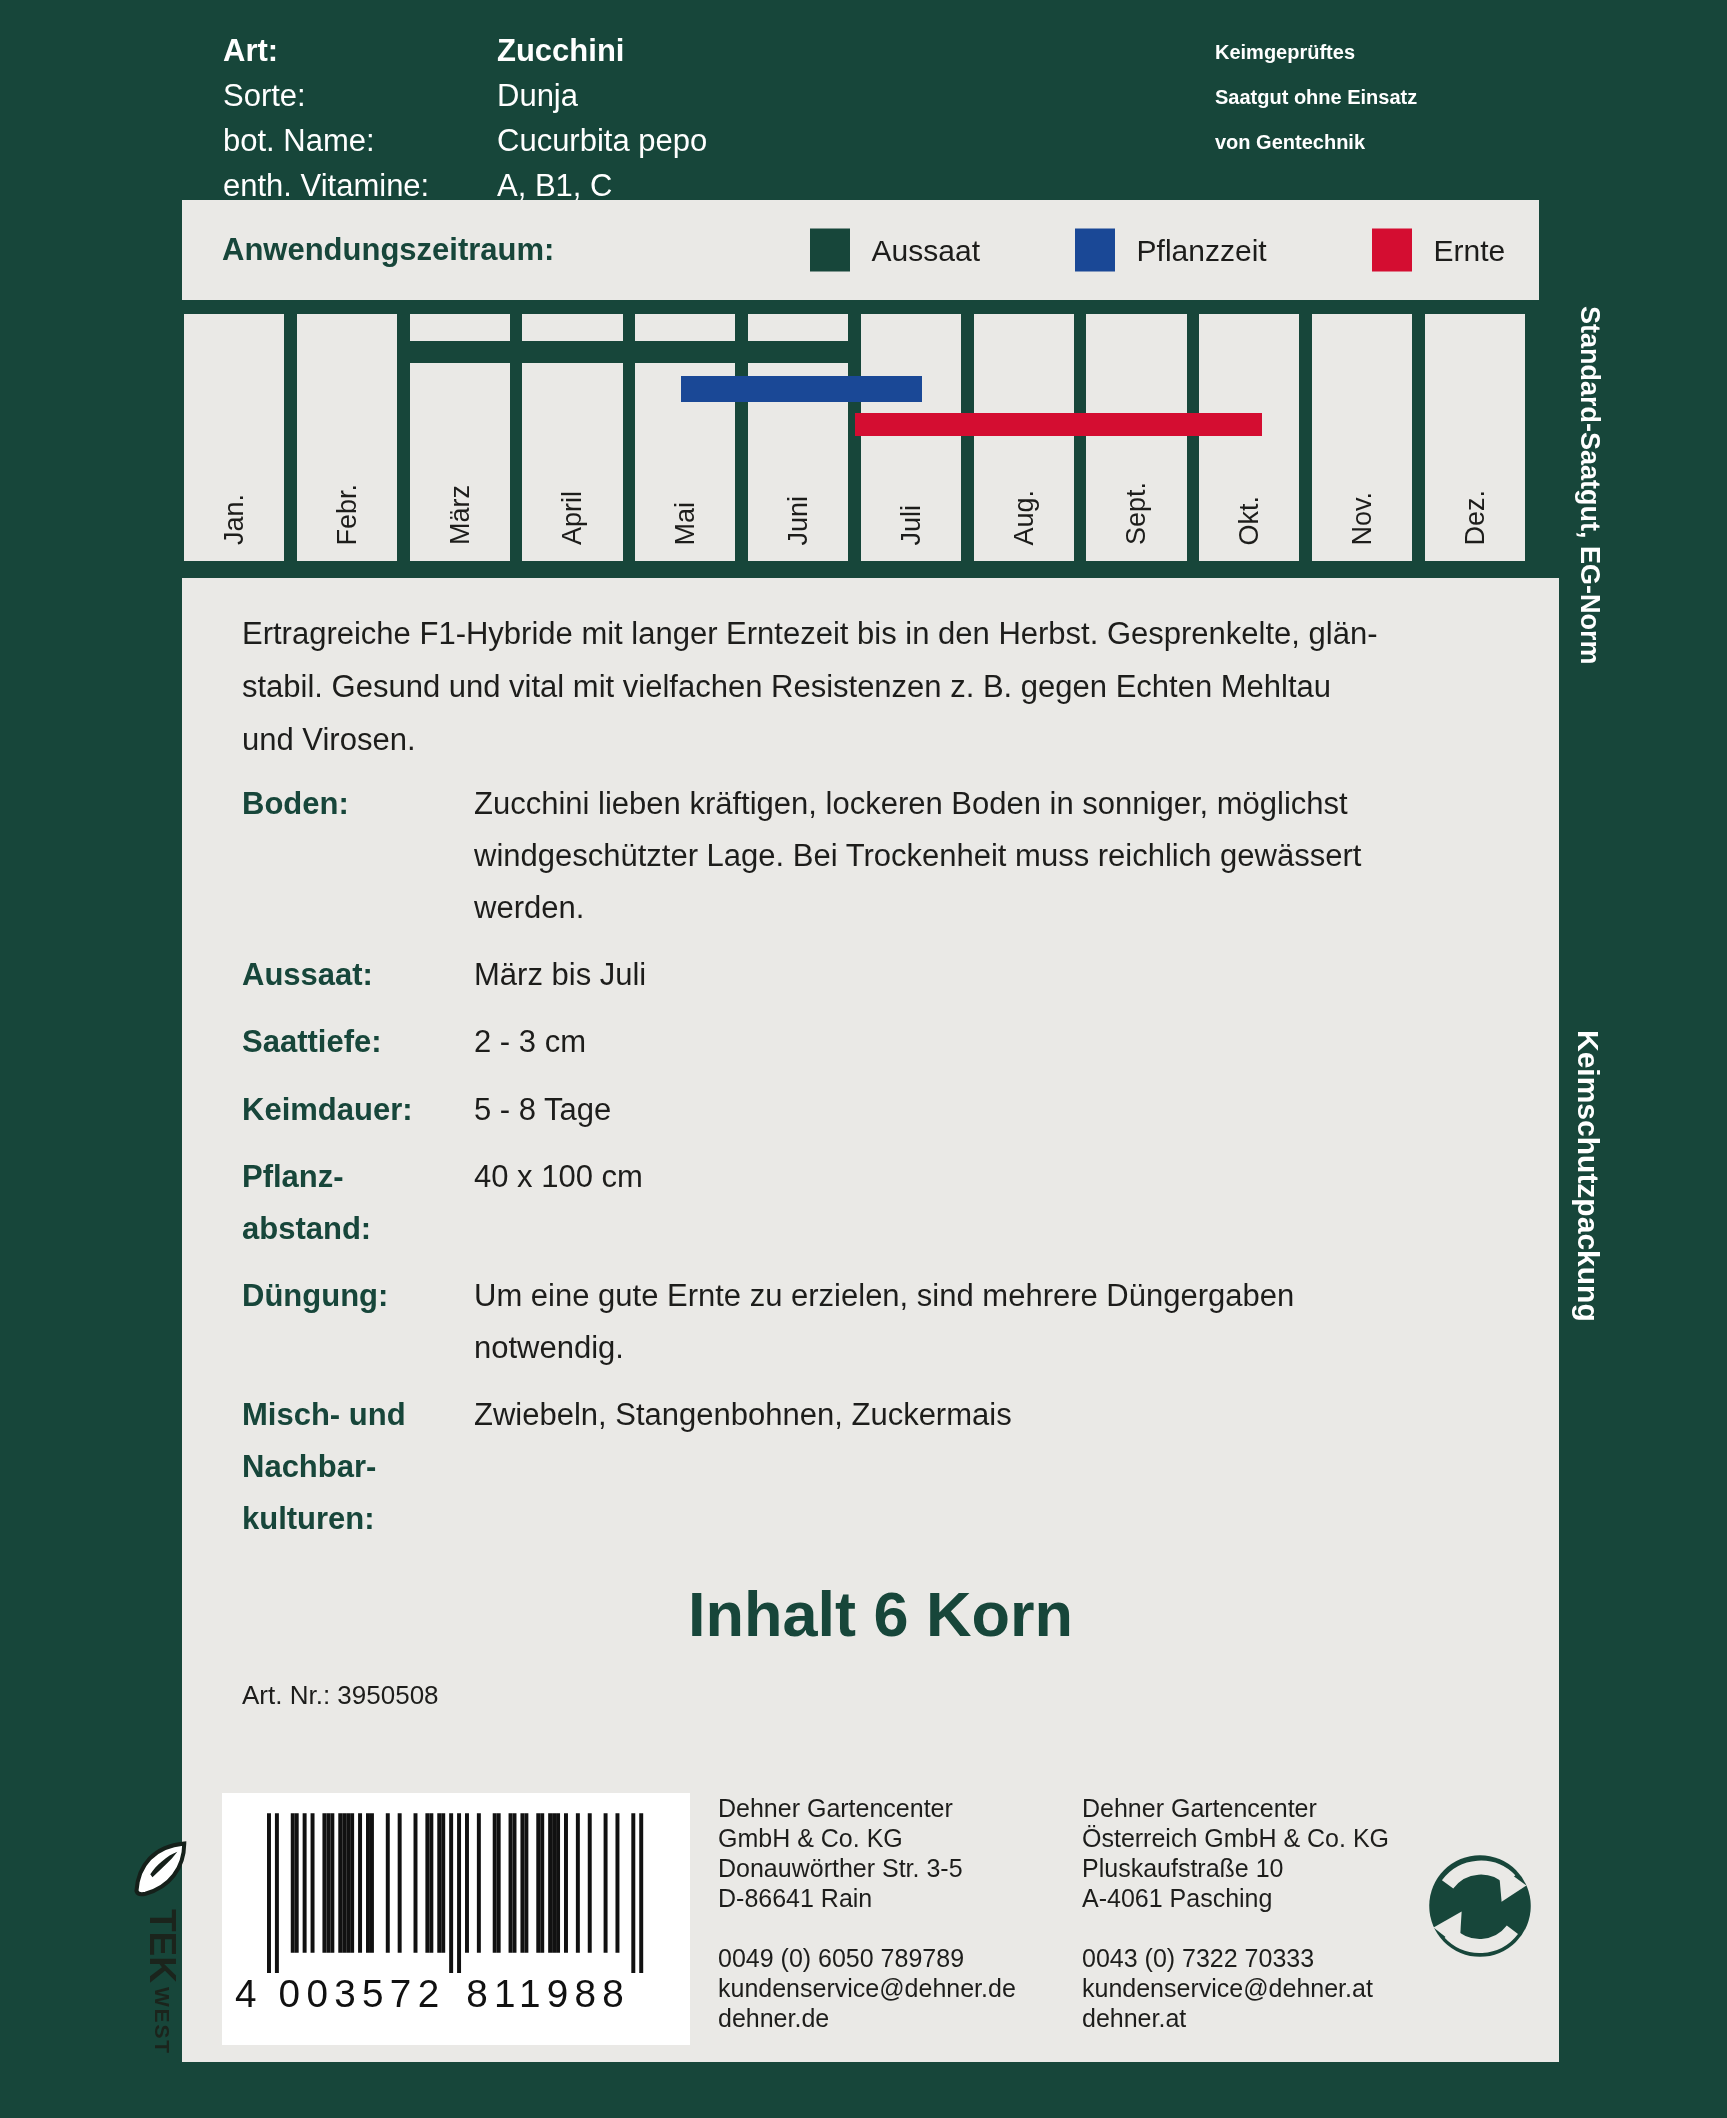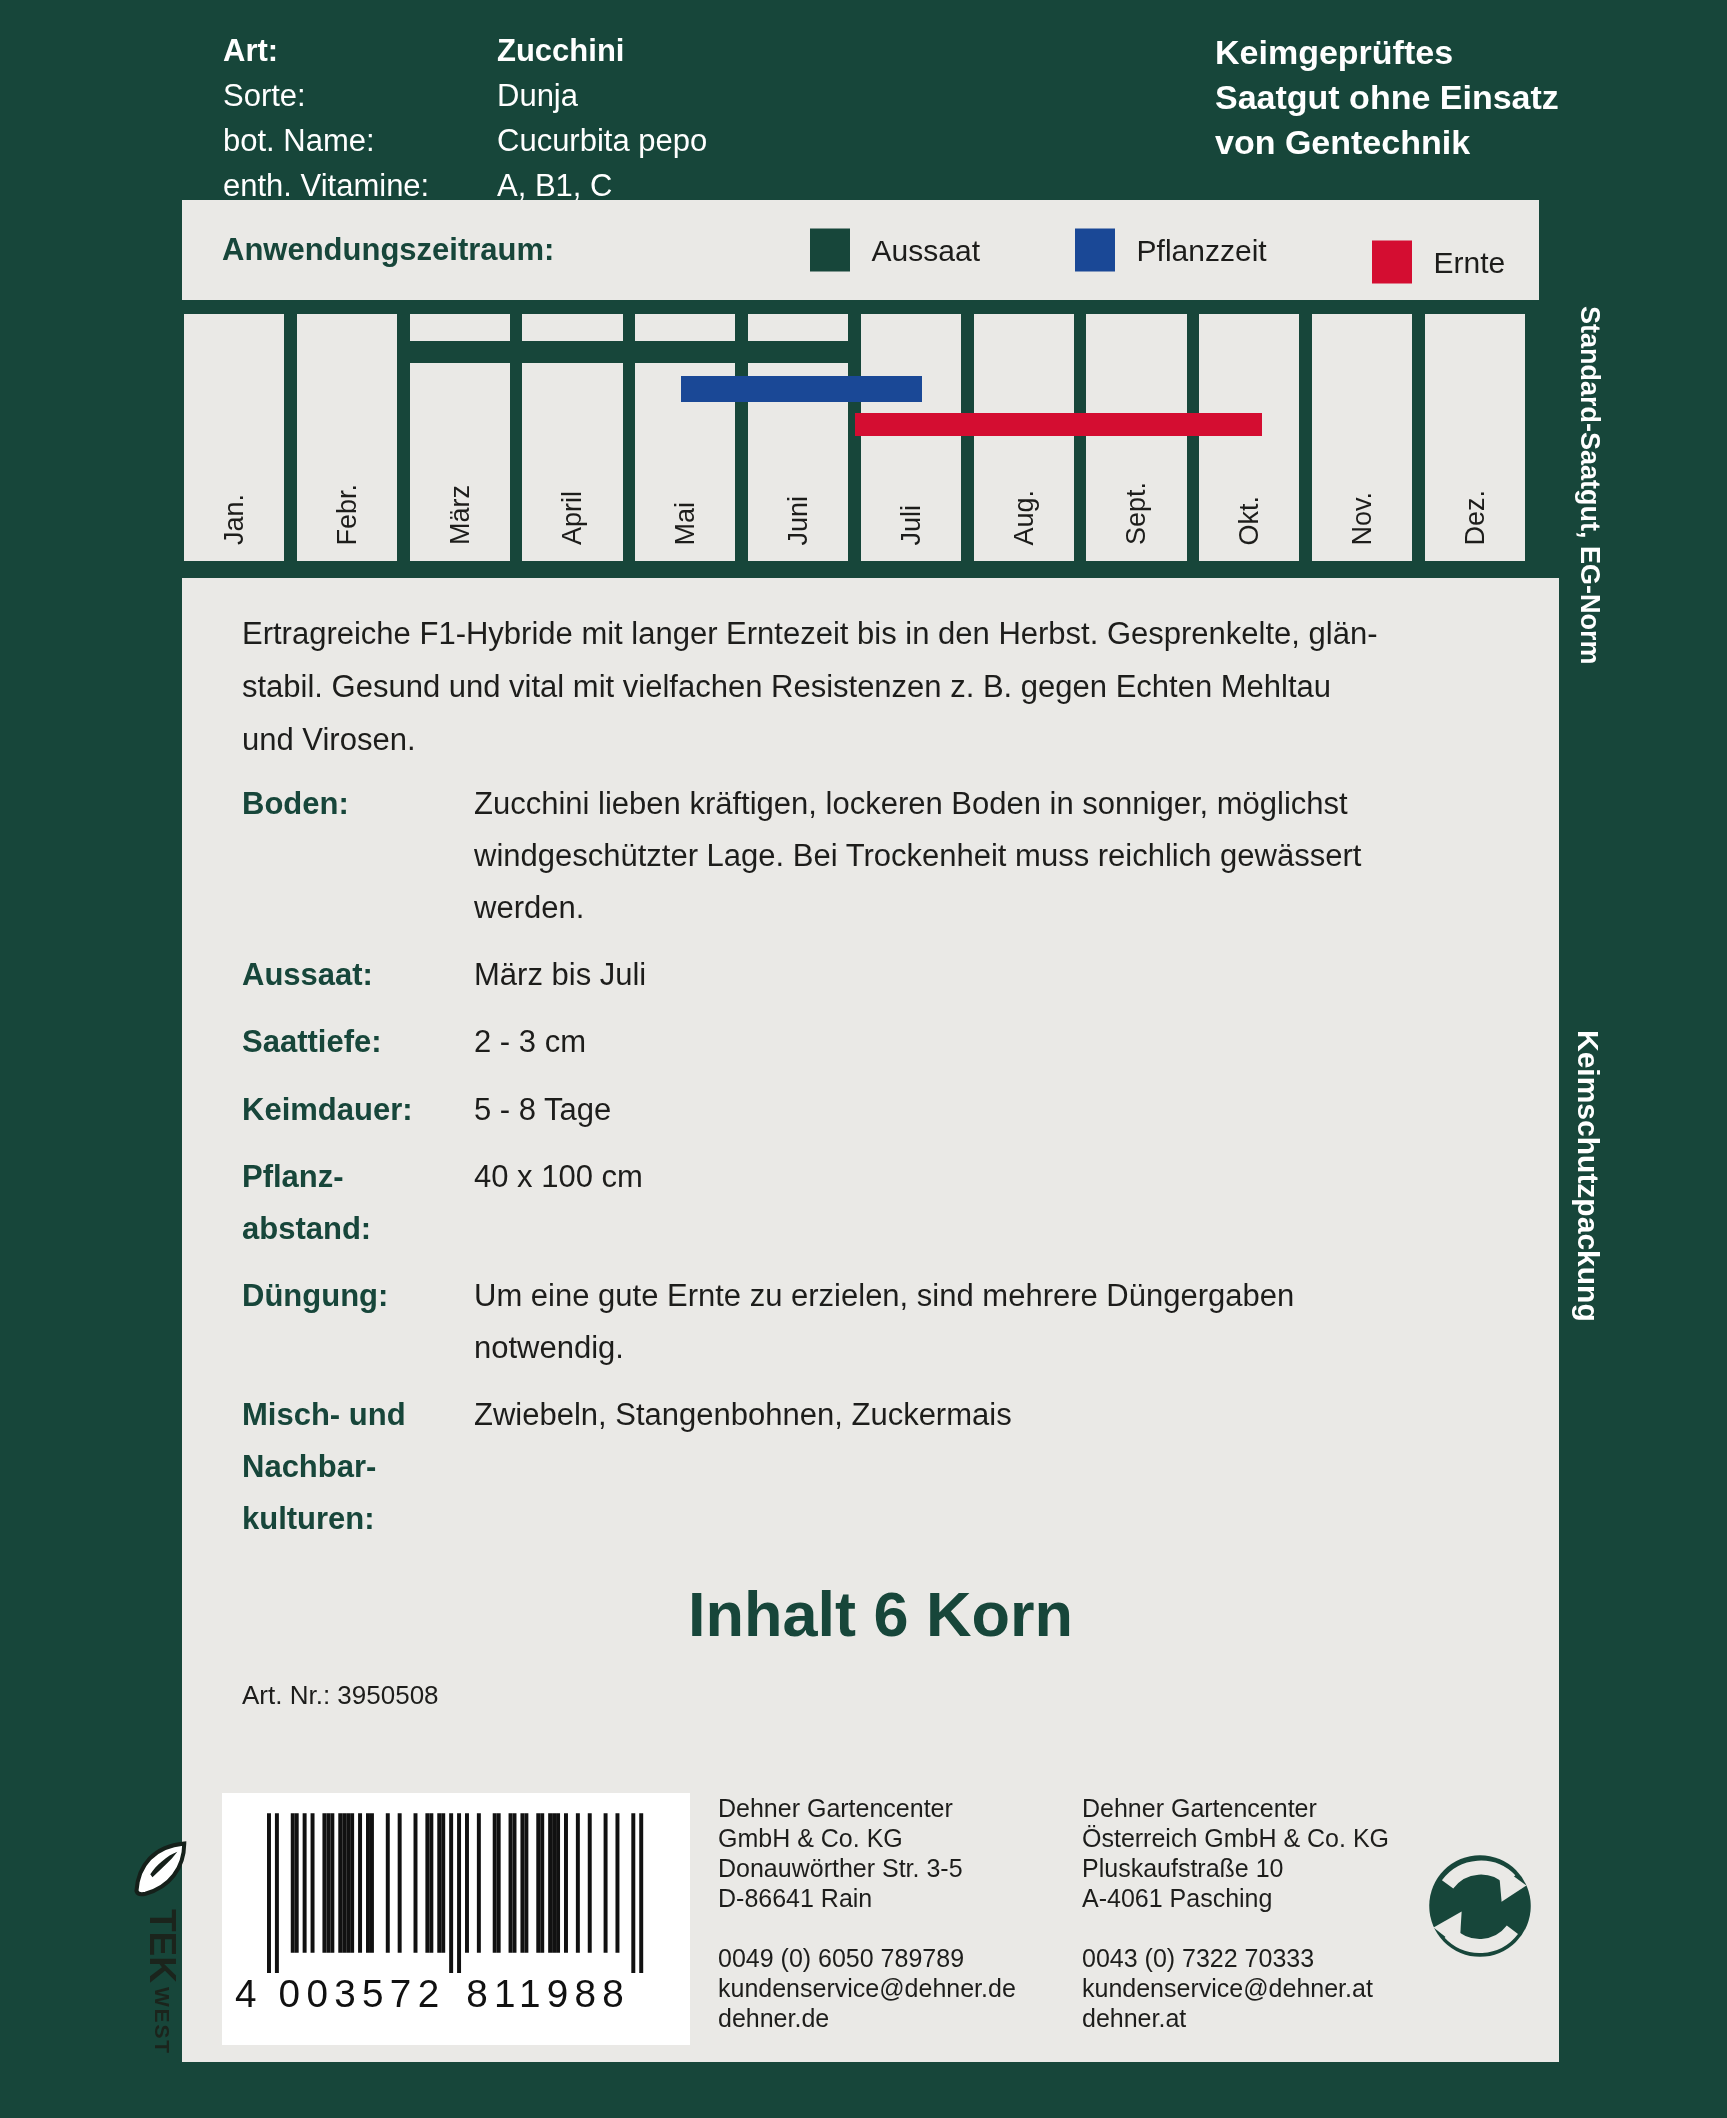--- a/index.html
+++ b/index.html
@@ -4,21 +4,21 @@
 <style>
   html,body{margin:0;padding:0;background:#333;}
   #page{position:relative;width:1728px;height:2119px;background:var(--green,#17463A);
         font-family:"Liberation Sans",sans-serif;overflow:hidden;}
 
   
   .info{position:absolute;left:223px;top:28px;color:#fff;font-size:31px;line-height:45px;}
   .info .irow{display:flex;}
   .info .ilab{width:274px;}
   .info .irow.b{font-weight:bold;}
-  .claim{position:absolute;left:1215px;top:30px;color:#fff;font-weight:bold;font-size:34px;line-height:45px;}
+  .claim{position:absolute;left:1215px;top:30px;color:#fff;font-weight:bold;font-size:20px;line-height:45px;}
 
   
   .legendbar{position:absolute;left:182px;top:200px;width:1357px;height:100px;background:var(--panel);}
   .legend-title{position:absolute;left:40px;top:50%;transform:translateY(-50%);
                 color:var(--green);font-weight:bold;font-size:31px;}
   .litem{position:absolute;top:50%;transform:translateY(-50%);display:flex;align-items:center;padding-left:36px;}
   .lswatch{width:40px;height:43px;margin-right:21.6px;}
   .llabel{font-size:30px;color:var(--ink);}
 
   
@@ -93,21 +93,21 @@
     <span class="legend-title">Anwendungszeitraum:</span>
     <div id="legendItems">
         <div class="litem" style="left: 592px;">
           <span class="lswatch" style="background: rgb(23, 70, 58);"></span>
           <span class="llabel">Aussaat</span>
         </div>
         <div class="litem" style="left: 857px;">
           <span class="lswatch" style="background: rgb(26, 72, 150);"></span>
           <span class="llabel">Pflanzzeit</span>
         </div>
-        <div class="litem" style="left: 1154px; margin-top: 12px;">
+        <div class="litem" style="left: 1154px;">
           <span class="lswatch" style="background: rgb(212, 13, 49);"></span>
           <span class="llabel">Ernte</span>
         </div>
       </div>
   </div>
 
   <div class="calendar">
     <div class="cols" id="calCols">
         <div class="mcol">
           <span class="mlabel">Jan.</span>

